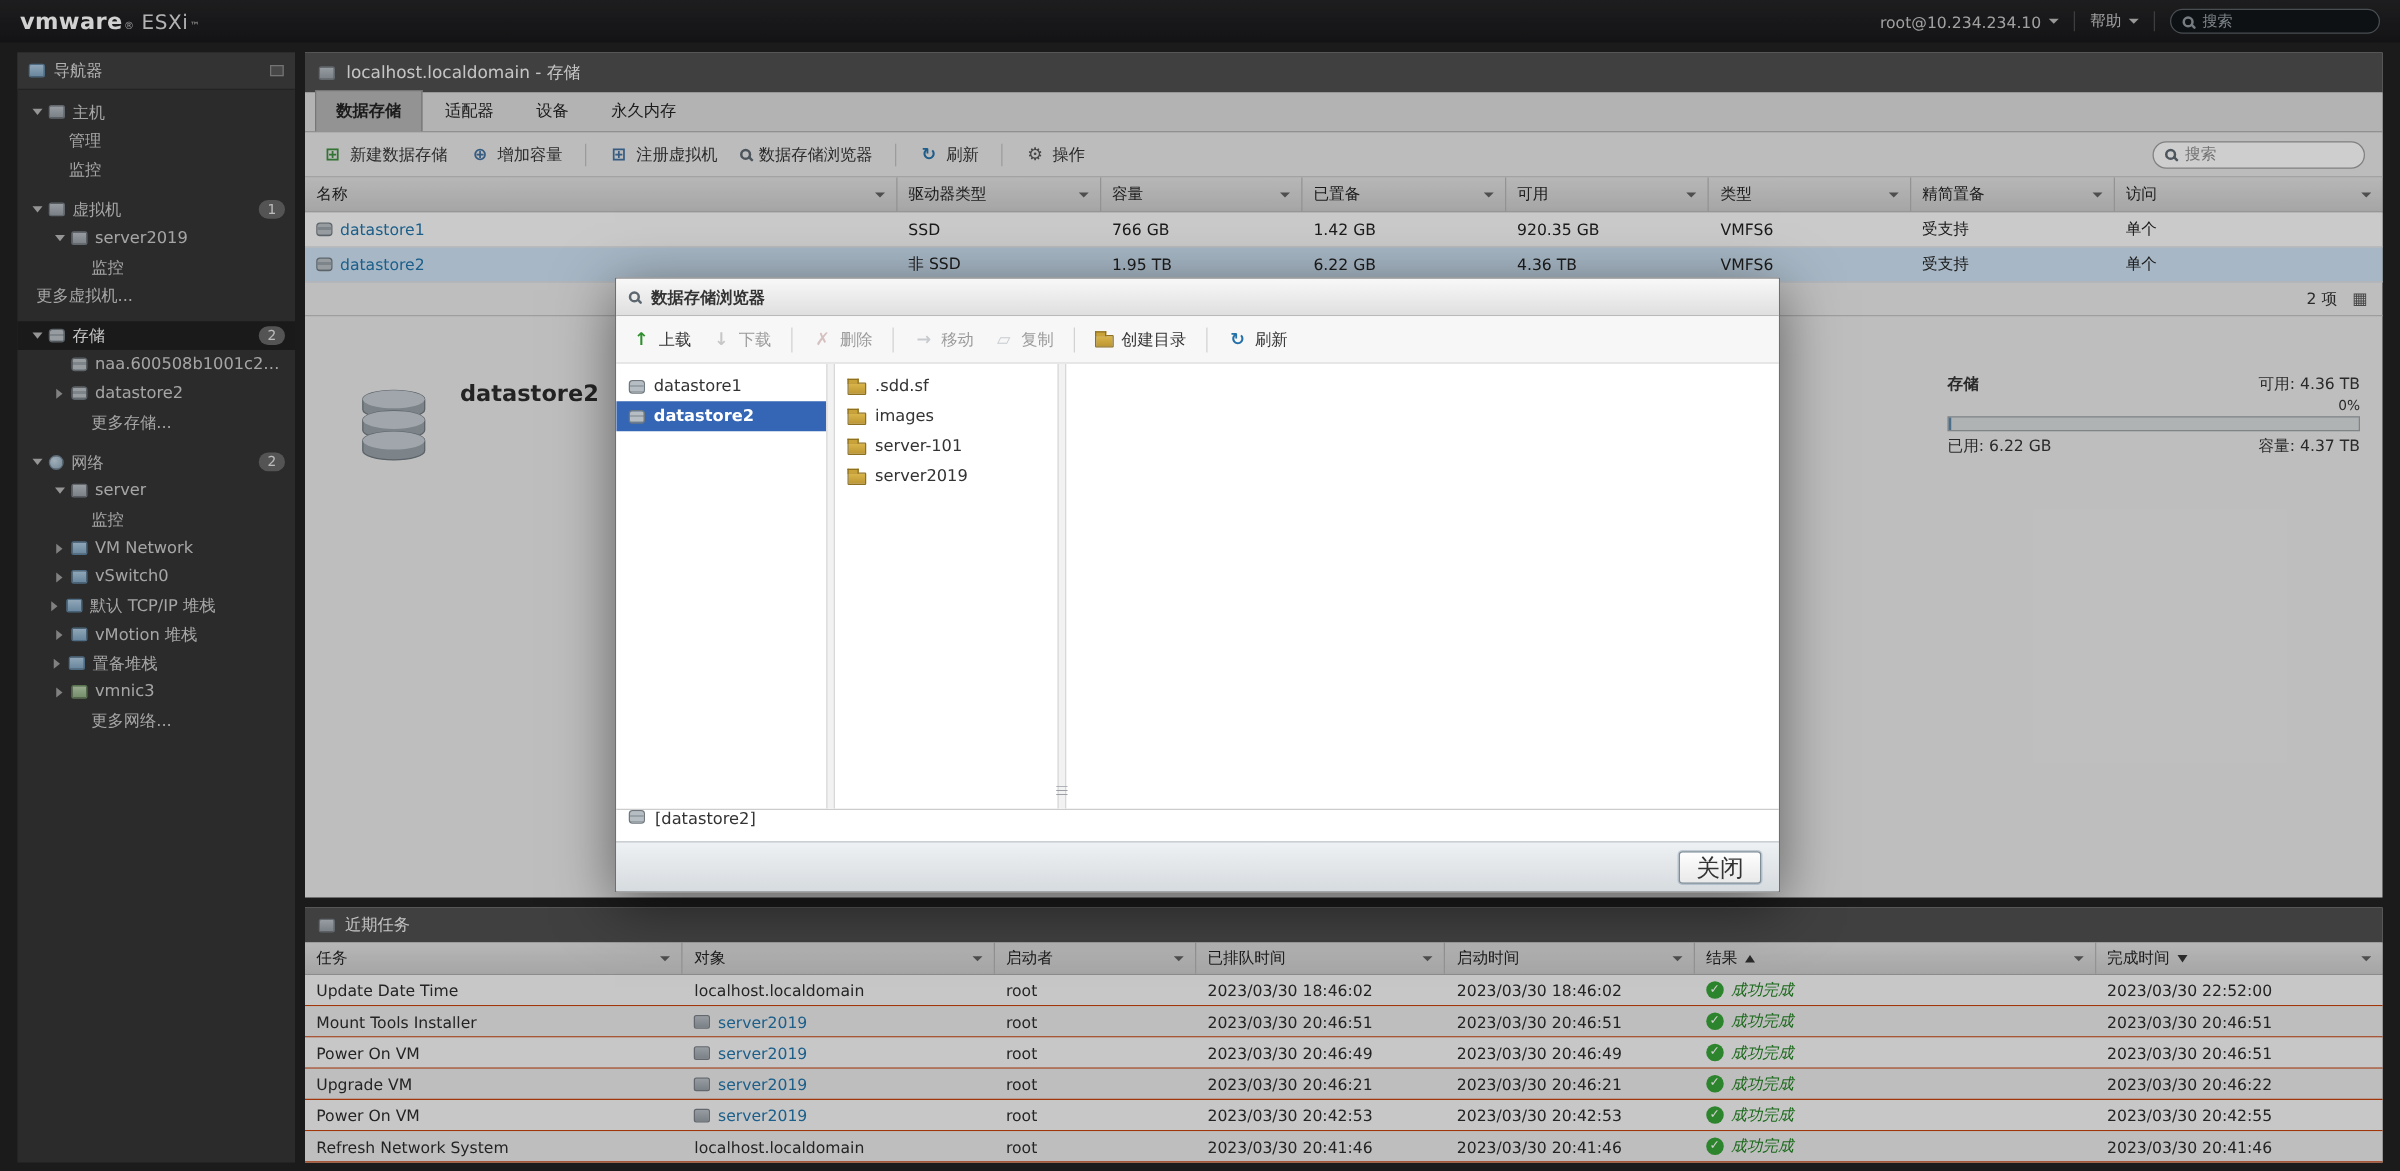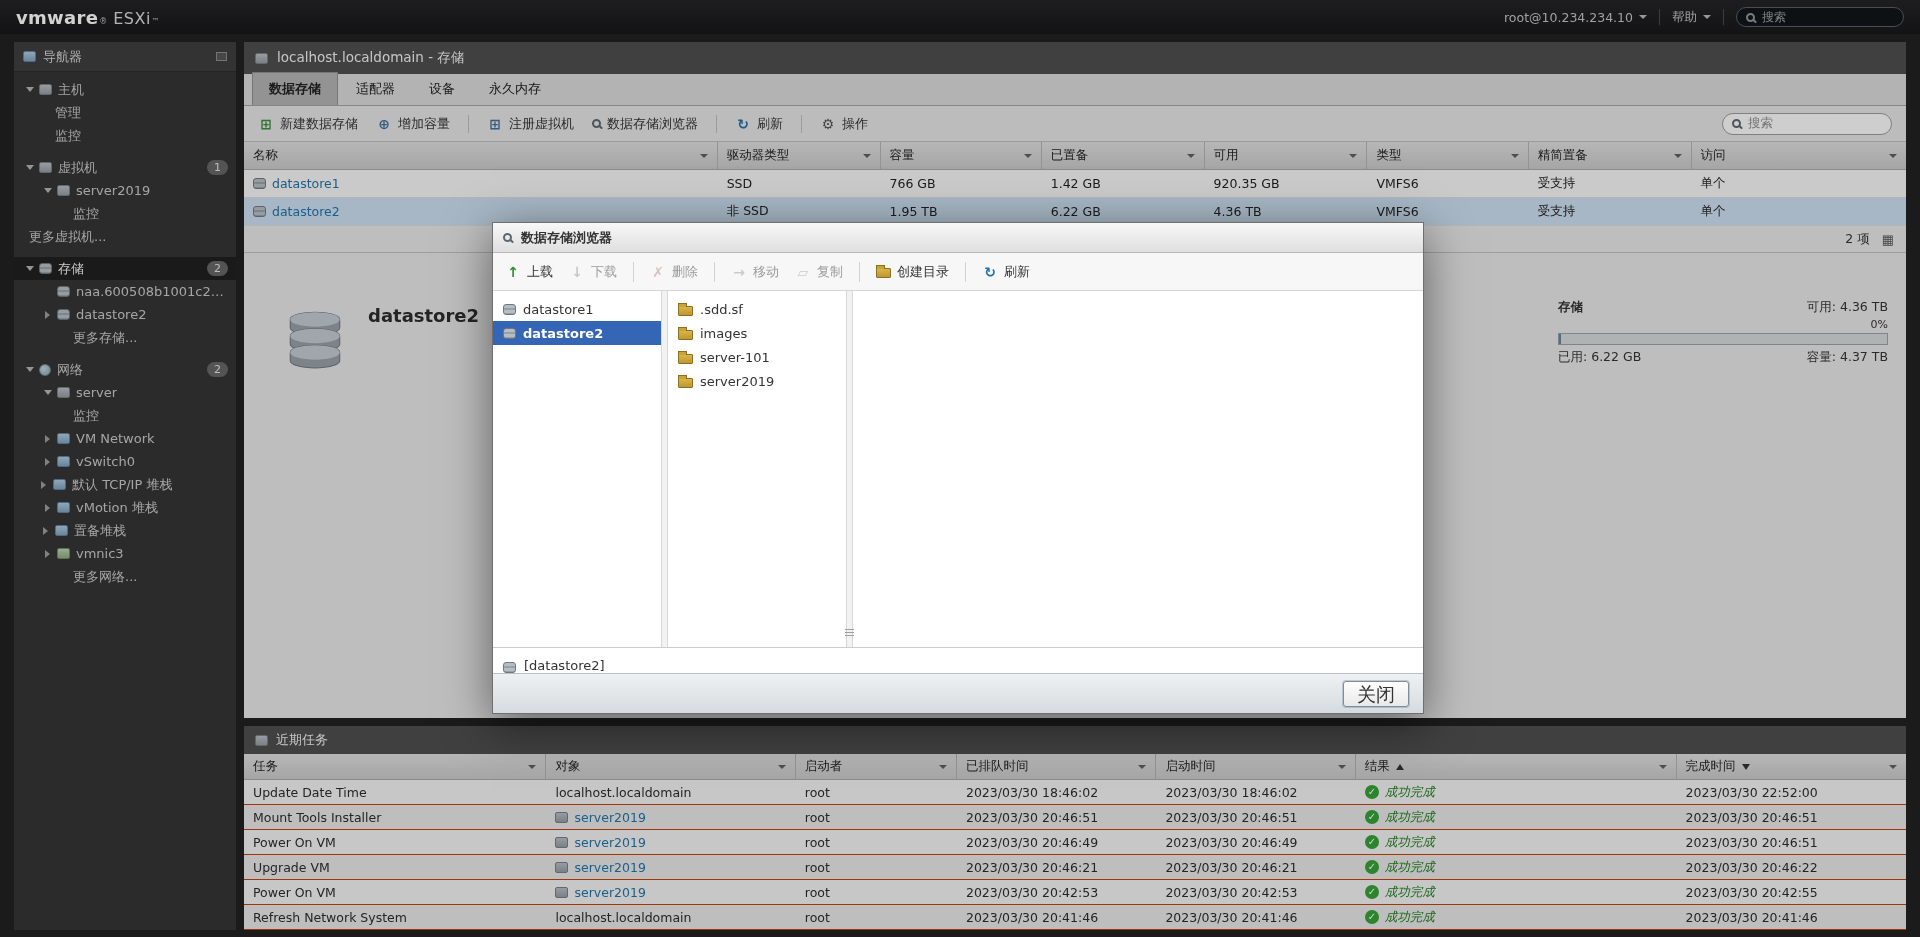--- a/index.html
+++ b/index.html
@@ -120,21 +120,21 @@
   .dtb-sep { width:1px; height:20px; background:#d2d2d2; }
   .dlg-cols { flex:1; display:flex; overflow:hidden; background:#fff; }
   .dcol { overflow:hidden; padding-top:6px; }
   .c1 { width:168px; }
   .c2 { width:178px; }
   .c3 { flex:1; }
   .dsep { width:7px; border-left:1px solid #d8d8d8; border-right:1px solid #d8d8d8; background:#f2f2f2; position:relative; flex:none; cursor:col-resize; }
   .grip { position:absolute; bottom:10px; left:-2px; width:9px; height:8px; background:repeating-linear-gradient(#9aa0a5 0 1px, transparent 1px 3px); }
   .dit { height:24px; display:flex; align-items:center; gap:7px; padding:0 10px; font-size:13px; color:#333; cursor:pointer; white-space:nowrap; }
   .dit.selected { background:#3566b5; color:#fff; font-weight:bold; }
-  .dlg-status { height:26px; border-top:1px solid #ccc; display:flex; align-items:flex-end; gap:8px; padding:0 10px; font-size:13px; color:#333; background:#fff; flex:none; }
+  .dlg-status { height:26px; border-top:1px solid #ccc; display:flex; align-items:flex-start; gap:8px; padding:0 10px; font-size:13px; color:#333; background:#fff; flex:none; }
   .dlg-footer { height:40px; background:linear-gradient(#eef1f3,#d6dbdf); border-top:1px solid #b9c0c5; display:flex; align-items:center; justify-content:flex-end; padding:0 14px; flex:none; }
   .btn-close { min-width:66px; height:26px; font-size:19px; color:#333; background:linear-gradient(#fefefe,#e9e9e9); border:1px solid #7f8d97; border-radius:3px; box-shadow:0 0 0 1px rgba(90,120,150,.3); cursor:pointer; font-family:inherit; }
 </style>
 </head>
 <body>
 
 <div class="screen">
 
   <header class="topbar">
     <div class="brand">

